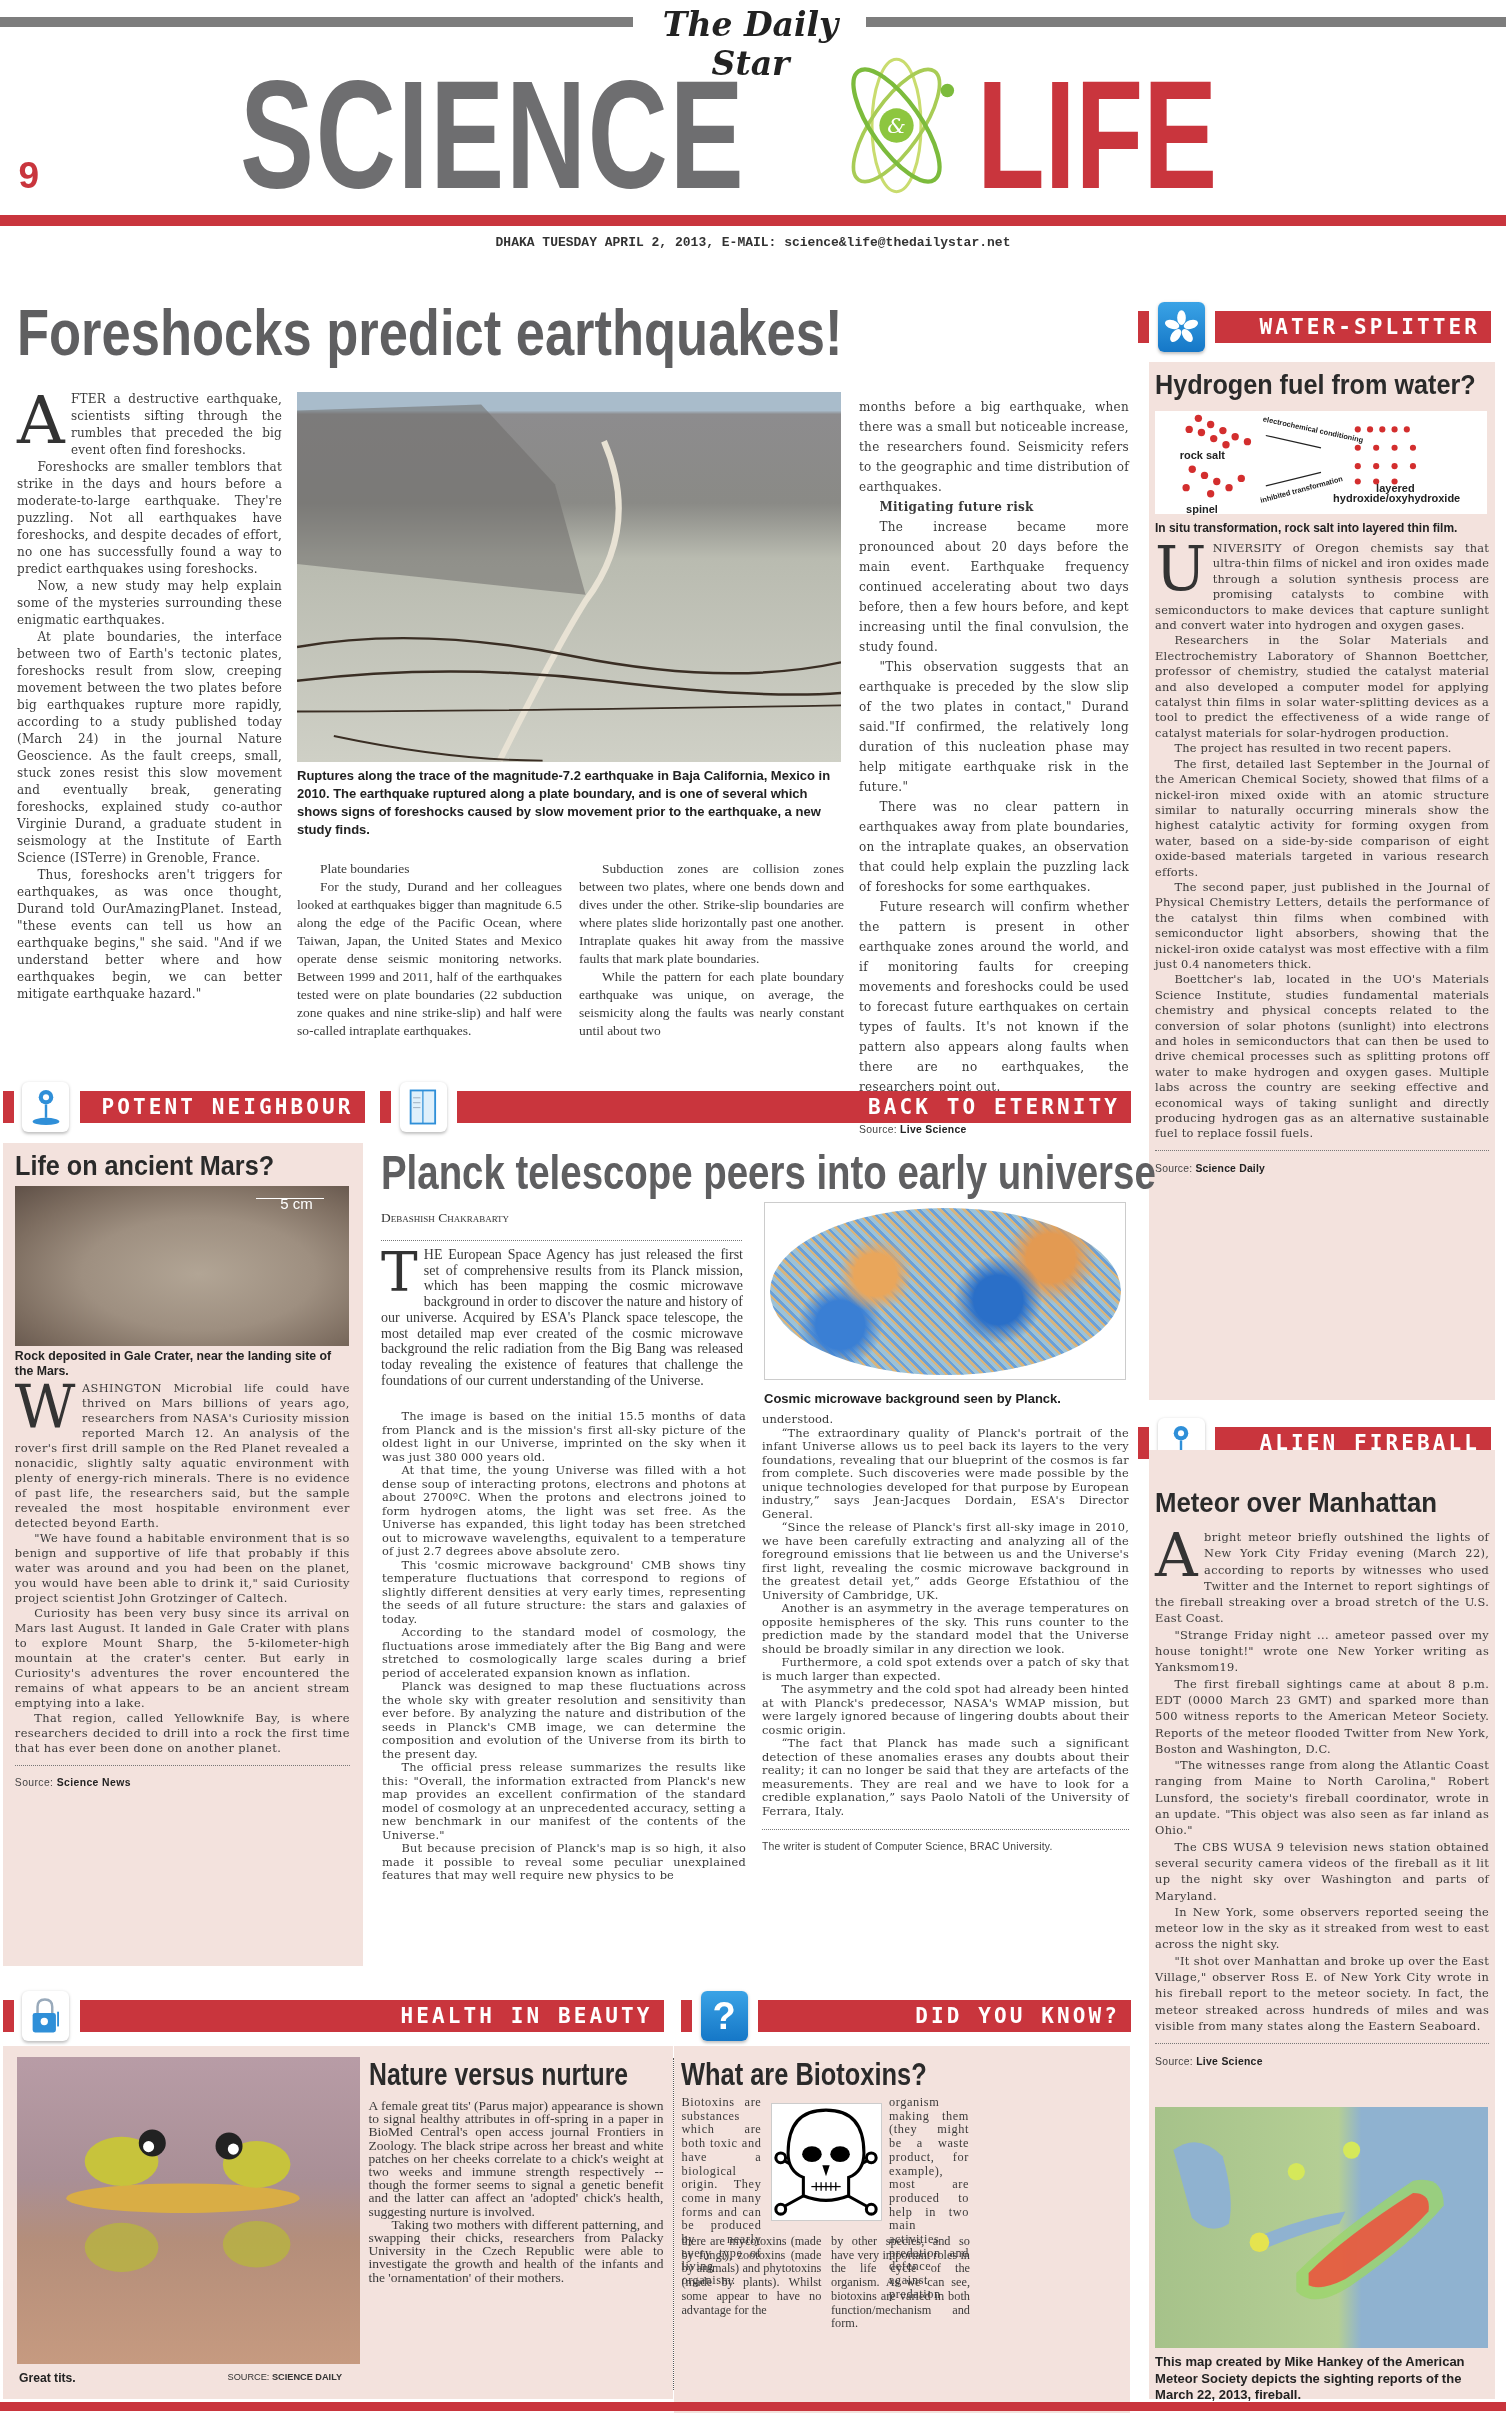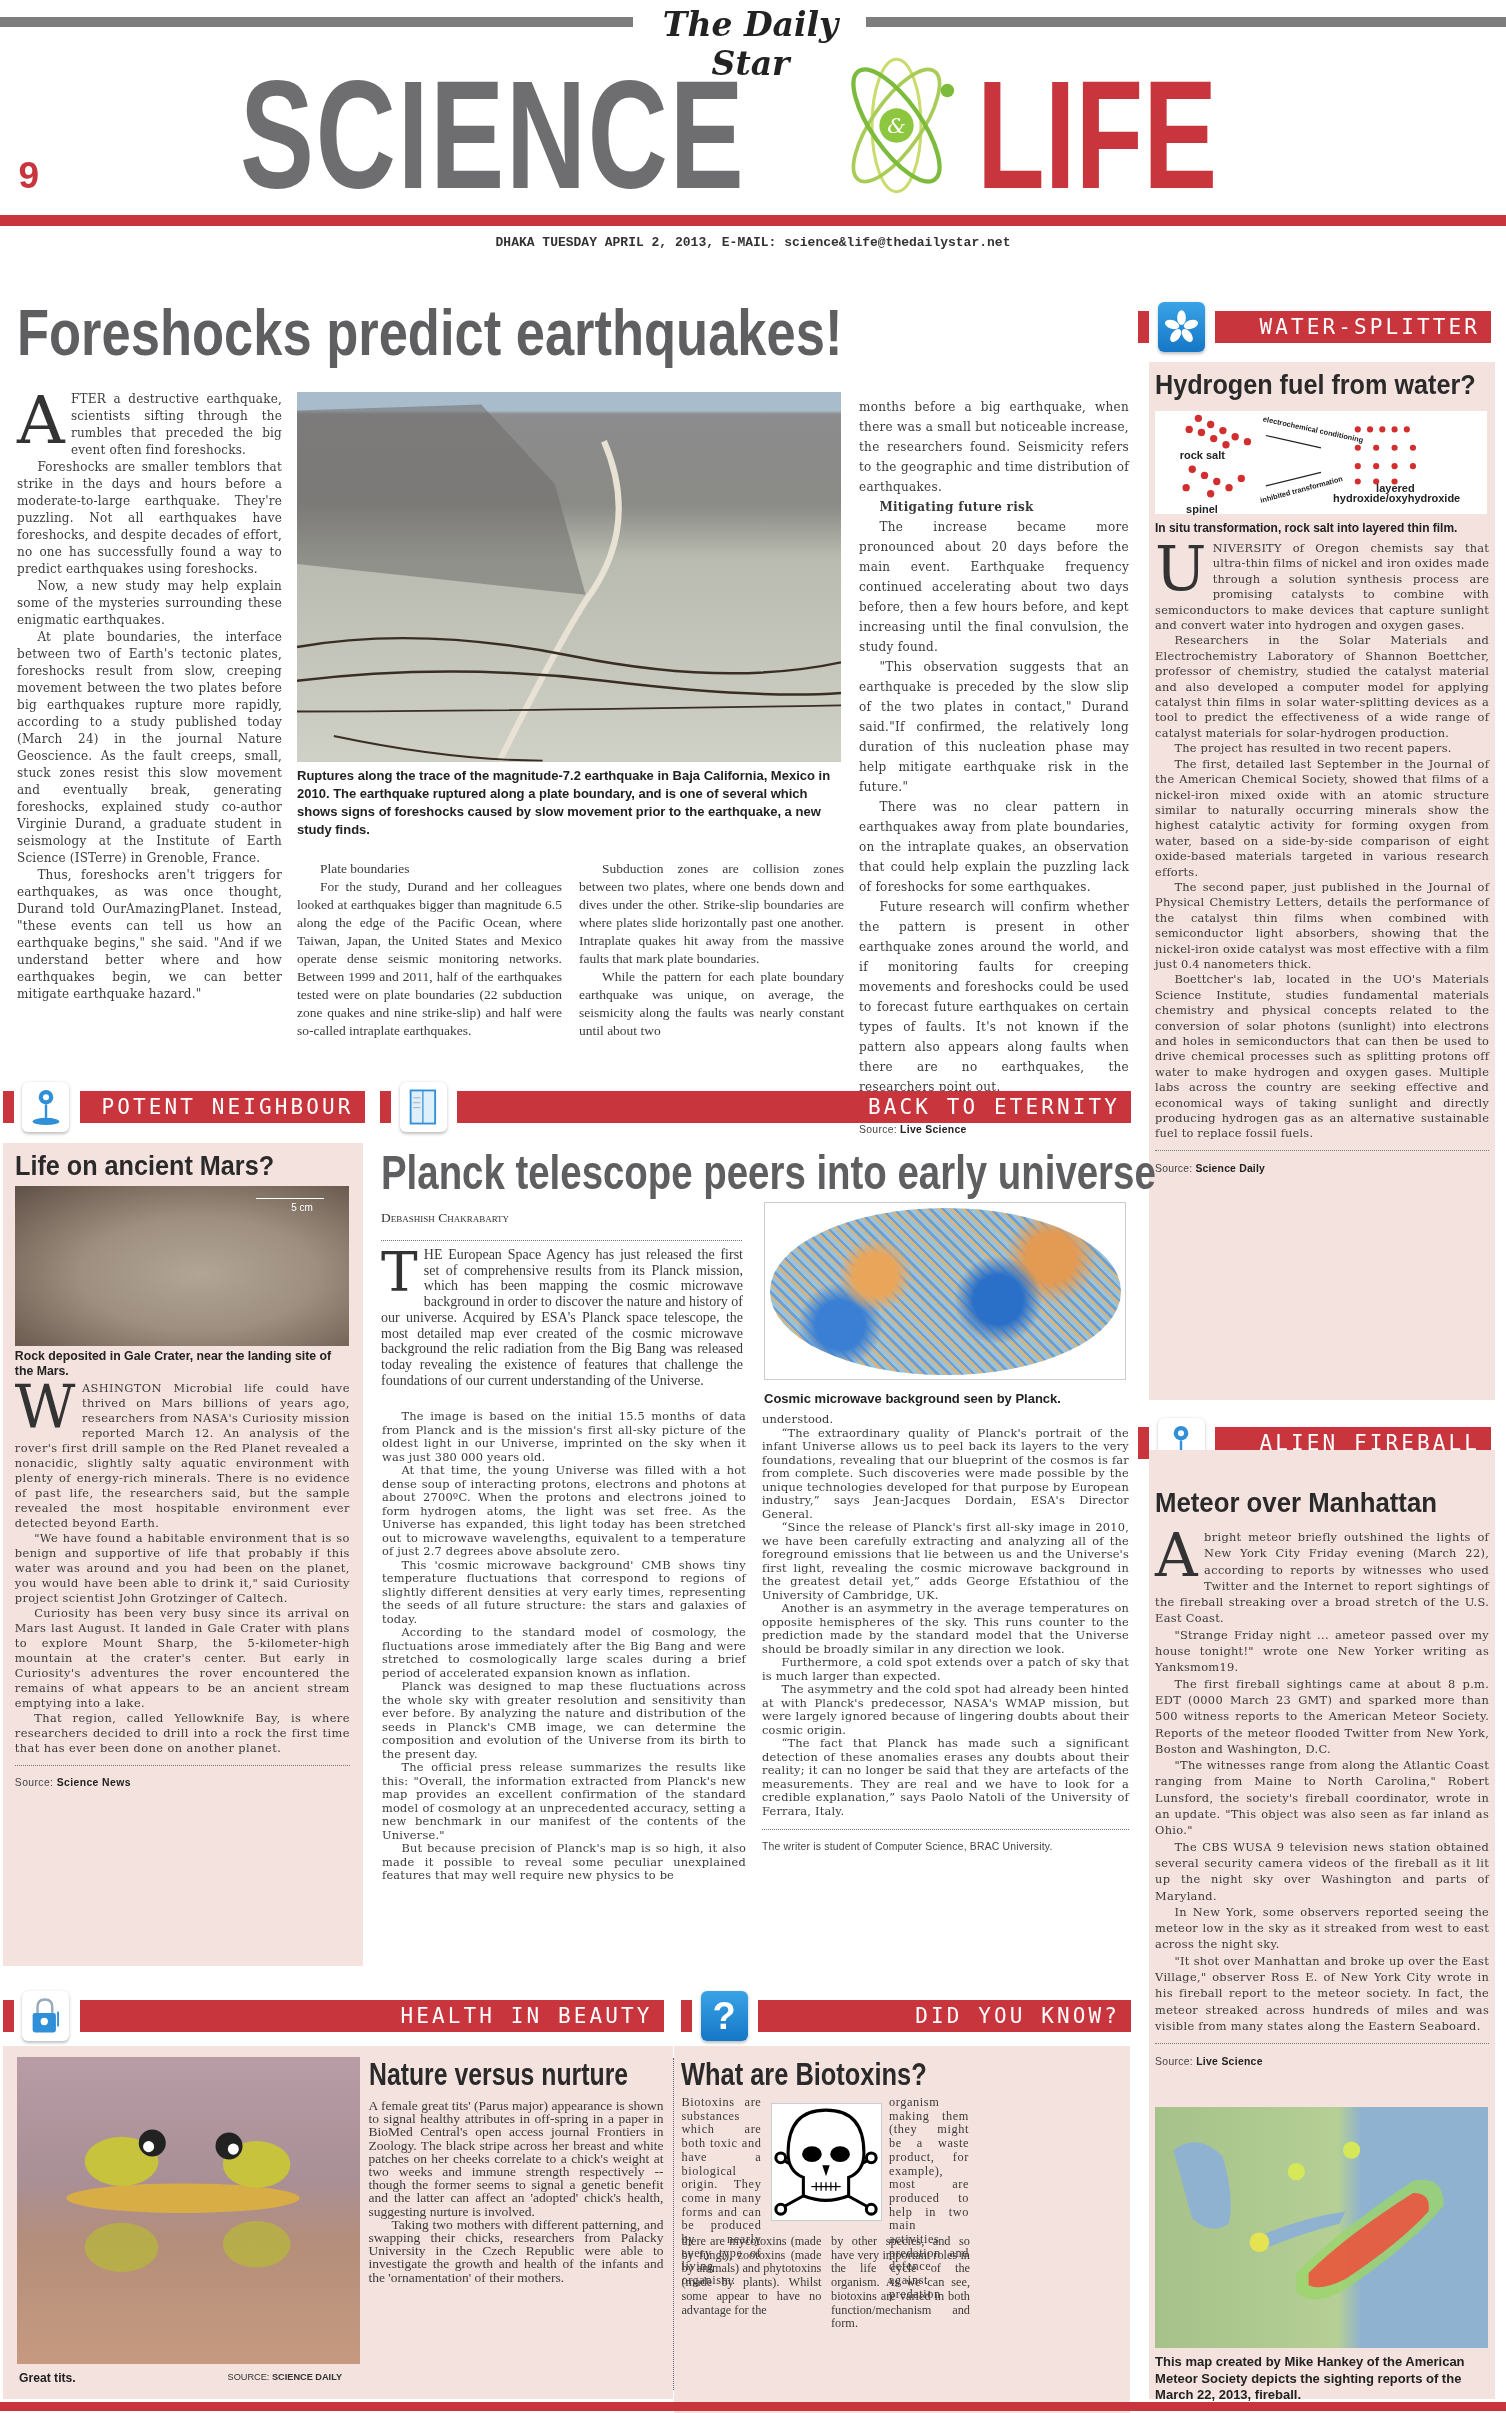--- a/index.html
+++ b/index.html
@@ -19,21 +19,21 @@
 .body p.noind{text-indent:0}
 .condensed{font-family:"Liberation Serif",serif;font-size:13.5px;line-height:18px}
 .drop{float:left;font-family:"DejaVu Serif",serif;font-size:66px;line-height:54px;margin:2.5px 6.1px 0 0;color:#333}
 .caption{font-family:"Liberation Sans",sans-serif;font-weight:bold;font-size:13px;line-height:16.6px;color:#222}
 .source{font-family:"Liberation Sans",sans-serif;font-size:10.4px;color:#444;border-top:1.2px dotted #777;padding-top:9.8px}
 .source b{color:#222}
 .pinkbox{position:absolute;background:#f3e2dd}
 .banner{position:absolute;height:39px}
 .banner .stub{position:absolute;left:0;top:3.7px;width:11px;height:32px;background:#c9353d}
 .banner .iconbox{position:absolute;left:19.7px;top:-4.9px;width:47px;height:50px;background:#fff;border-radius:6.1px;box-shadow:0 1.8px 3.1px rgba(0,0,0,.25);display:flex;align-items:center;justify-content:center}
-.banner .bar{position:absolute;left:77px;top:3.7px;right:0;height:32px;background:#c9353d;color:#fff;font-family:"DejaVu Sans Mono",monospace;font-weight:normal;font-size:21px;letter-spacing:3.1px;text-align:right;padding-right:11px;line-height:32px}
+.banner .bar{position:absolute;left:77px;top:3.7px;right:0;height:32px;background:#c9353d;color:#fff;font-family:"DejaVu Sans Mono",monospace;font-weight:bold;font-size:21px;letter-spacing:3.1px;text-align:right;padding-right:11px;line-height:32px}
 .box-title{font-family:"Liberation Sans",sans-serif;font-weight:bold;color:#2a2a2a}
 .img{position:absolute;overflow:hidden}
 </style>
 </head>
 <body>
 
 <div class="masthead-rule" style="left:0;width:633px"></div>
 <div class="masthead-rule" style="left:866px;width:640px"></div>
 <div class="brand">The Daily Star</div>
 <div class="page-num">9</div>
@@ -181,21 +181,21 @@
         <rect x="26" y="28" width="4" height="22" fill="#2f8fd8"></rect>
         <ellipse cx="28" cy="56" rx="22" ry="6" fill="#2f8fd8"></ellipse>
       </svg>
   </div>
   <div class="bar">POTENT NEIGHBOUR</div>
 </div>
 <div class="pinkbox" style="left:2.5px;top:1143px;width:360px;height:823px">
   <div class="box-title" style="position:absolute;left:12.3px;top:7.4px;font-size:28px;transform:scaleX(.9);transform-origin:left top;white-space:nowrap">Life on ancient Mars?</div>
   <div class="img" style="left:12.3px;top:43px;width:334px;height:160px;background:radial-gradient(ellipse at 55% 55%,#b2a595 0%,#9e8f80 45%,#7d6d60 75%,#5f5047 100%)">
     <div style="position:absolute;right:24.6px;top:12.3px;width:68px;border-top:1.2px solid #fff"></div>
-    <span style="position:absolute;right:36px;top:16px;color:#fff;font-family:'Liberation Sans',sans-serif;font-size:10px">5 cm</span>
+    <span style="position:absolute;right:36px;top:9px;color:#fff;font-family:'Liberation Sans',sans-serif;font-size:15px">5 cm</span>
   </div>
   <div class="caption" style="position:absolute;left:12.3px;top:206px;width:332px;font-size:12.3px;line-height:14.7px">Rock deposited in Gale Crater, near the landing site of the Mars.</div>
   <div class="body" style="position:absolute;left:12.3px;top:238px;width:335px;font-size:11.4px;line-height:15px;letter-spacing:0.4px">
     <span class="drop" style="font-size:59px;line-height:47px">W</span>
     <p class="noind">ASHINGTON  Microbial life could have thrived on Mars billions of years ago, researchers from NASA's Curiosity mission reported March 12. An analysis of the rover's first drill sample on the Red Planet revealed a nonacidic, slightly salty aquatic environment with plenty of energy-rich minerals. There is no evidence of past life, the researchers said, but the sample revealed the most hospitable environment ever detected beyond Earth.</p>
     <p>"We have found a habitable environment that is so benign and supportive of life that probably if this water was around and you had been on the planet, you would have been able to drink it," said Curiosity project scientist John Grotzinger of Caltech.</p>
     <p>Curiosity has been very busy since its arrival on Mars last August. It landed in Gale Crater with plans to explore Mount Sharp, the 5-kilometer-high mountain at the crater's center. But early in Curiosity's adventures the rover encountered the remains of what appears to be an ancient stream emptying into a lake.</p>
     <p>That region, called Yellowknife Bay, is where researchers decided to drill into a rock  the first time that has ever been done on another planet.</p>
     <div class="source" style="margin-top:8.6px"><span>Source:</span> <b>Science  News</b></div>
   </div>

